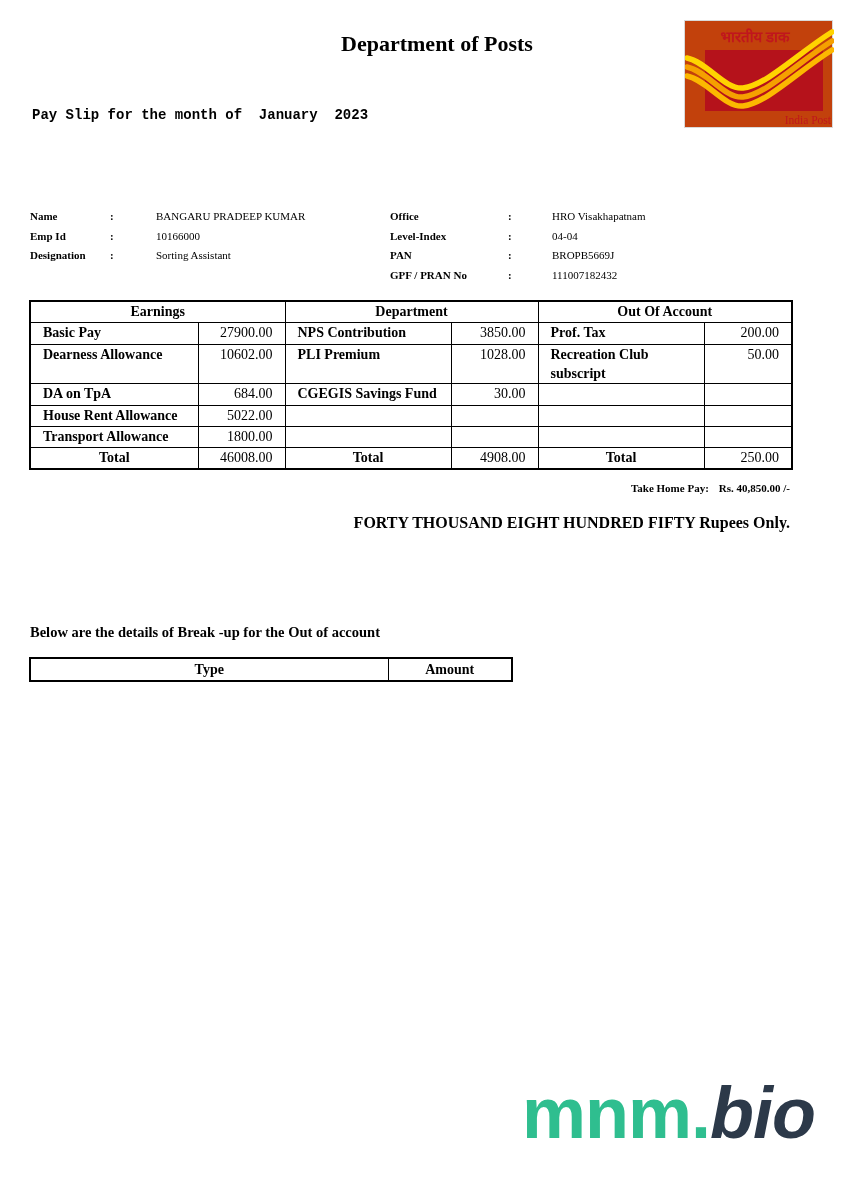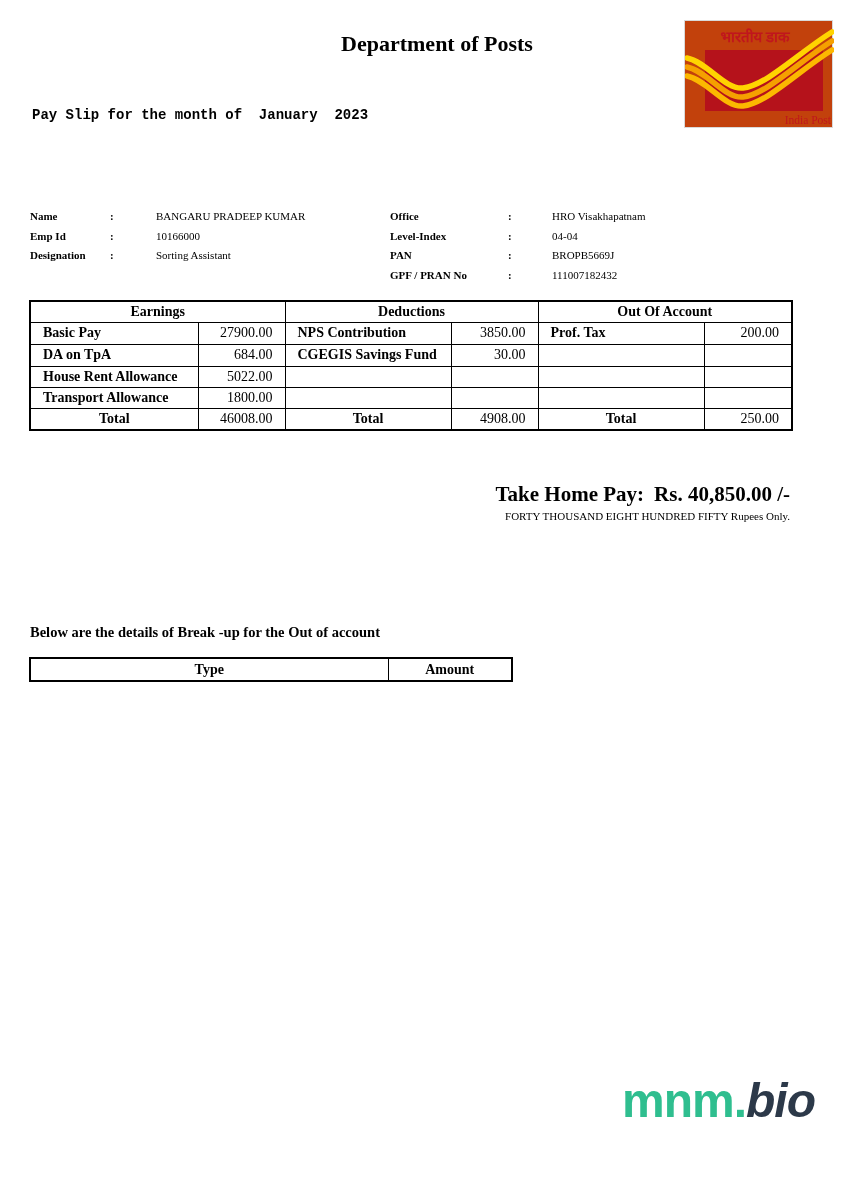--- a/index.html
+++ b/index.html
@@ -51,23 +51,23 @@
   .pay-table .sec-h { text-align:center; font-weight:bold; height:20px; }
   .pay-table .c-lbl { font-weight:bold; text-align:left; }
   .pay-table .c-amt { text-align:right; font-weight:normal; }
   .pay-table .t-lbl { text-align:center; font-weight:bold; }
   .r-std  td { height:21px; }
   .r-tall td { height:34px; }
   .r-sm   td { height:20px; }
 
   
   .take-home { position:absolute; right:52px; top:482px; text-align:right; }
-  .th-line1 { font-size:21px; font-weight:bold; }
+  .th-line1 { font-size:11px; font-weight:bold; }
   .th-amount { margin-left:10px; }
-  .th-line2 { font-size:11px; font-weight:normal; margin-top:3px; }
+  .th-line2 { font-size:16px; font-weight:bold; margin-top:20px; }
 
   
   .breakup-heading {
     position:absolute; left:30px; top:624px;
     font-size:14.5px; font-weight:bold;
   }
   .breakup-table {
     position:absolute; left:29px; top:657px; width:482px;
     border-collapse:collapse; table-layout:fixed;
     font-size:14px; border:2px solid #000;
@@ -76,21 +76,21 @@
     border:1px solid #000; padding:0 4px; line-height:19px;
   }
   .breakup-table th { text-align:center; font-weight:bold; height:21px; border-bottom:2px solid #000; }
   .breakup-table .b-type { font-weight:bold; text-align:left; height:19px; }
   .breakup-table .b-amt  { text-align:right; font-weight:normal; }
 
   
   .mnm-logo {
     position:absolute; top:1077px; right:27px;
     font-family:"Liberation Sans","DejaVu Sans",sans-serif;
-    font-weight:bold; font-size:48px; line-height:1; letter-spacing:-1px;
+    font-weight:bold; font-size:72px; line-height:1; letter-spacing:-1px;
   }
   .mnm-a { font-style:normal; }
   .mnm-b { font-style:italic; }
 </style>
 </head>
 <body>
 
 <div class="doc-title">Department of Posts</div>
 <div class="doc-subtitle">Pay Slip for the month of  January  2023</div>
 
@@ -153,30 +153,38 @@
     <col style="width:168px">
       <col style="width:87px">
     <col style="width:166px">
       <col style="width:87px">
     <col style="width:166px">
       <col style="width:88px">
   </colgroup>
   <tbody>
       <tr>
     <th class="sec-h" colspan="2">Earnings</th>
-    <th class="sec-h" colspan="2">Deductions</th>
+    <th class="sec-h" colspan="2">Department</th>
     <th class="sec-h" colspan="2">Out Of Account</th>
   </tr>
   <tr class="r-std">
     <td class="c-lbl">Basic Pay</td>
     <td class="c-amt">27900.00</td>
     <td class="c-lbl">NPS Contribution</td>
     <td class="c-amt">3850.00</td>
     <td class="c-lbl">Prof. Tax</td>
     <td class="c-amt">200.00</td>
+  </tr>
+  <tr class="r-tall">
+    <td class="c-lbl">Dearness Allowance</td>
+    <td class="c-amt">10602.00</td>
+    <td class="c-lbl">PLI Premium</td>
+    <td class="c-amt">1028.00</td>
+    <td class="c-lbl">Recreation Club subscript</td>
+    <td class="c-amt">50.00</td>
   </tr>
   <tr class="r-std">
     <td class="c-lbl">DA on TpA</td>
     <td class="c-amt">684.00</td>
     <td class="c-lbl">CGEGIS Savings Fund</td>
     <td class="c-amt">30.00</td>
     <td class="c-lbl"></td>
     <td class="c-amt"></td>
   </tr>
   <tr class="r-sm">

